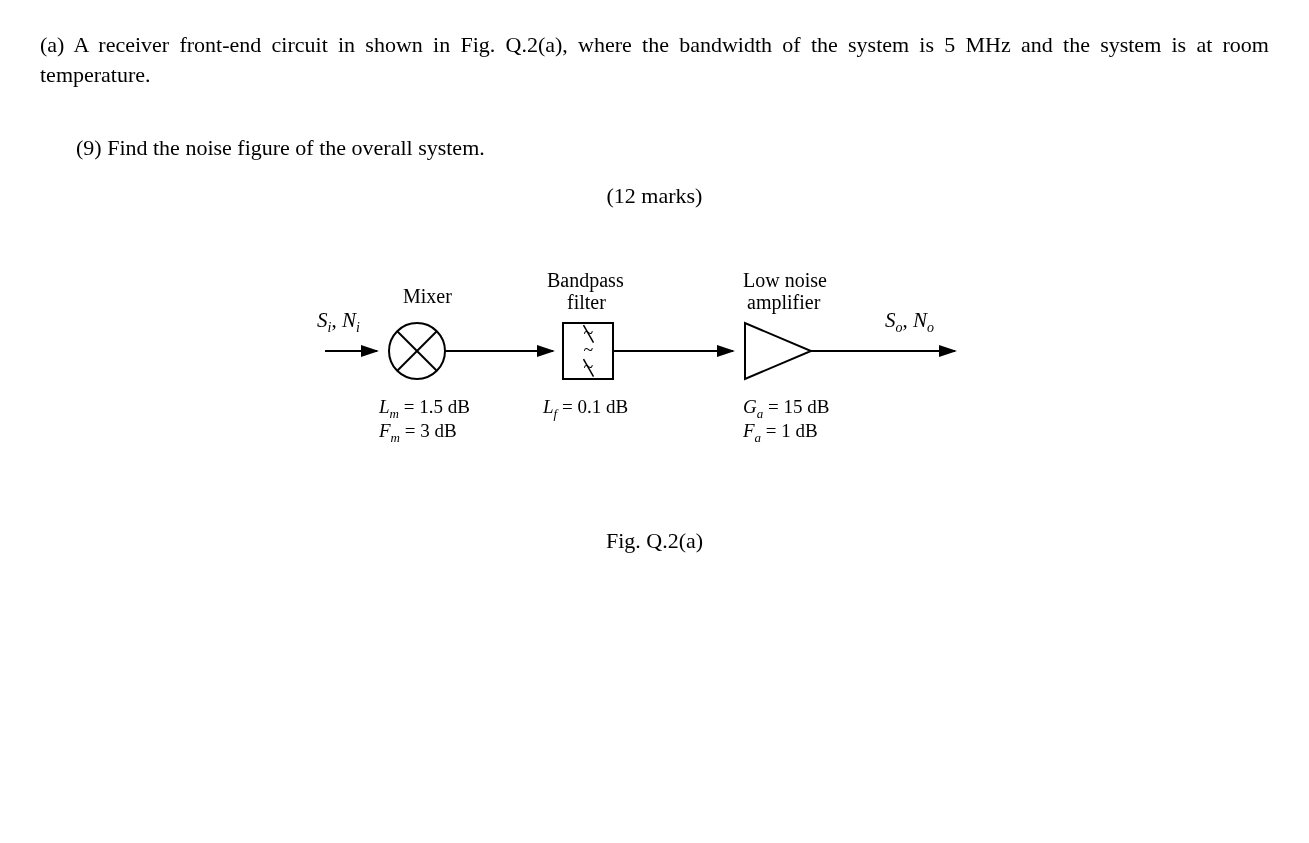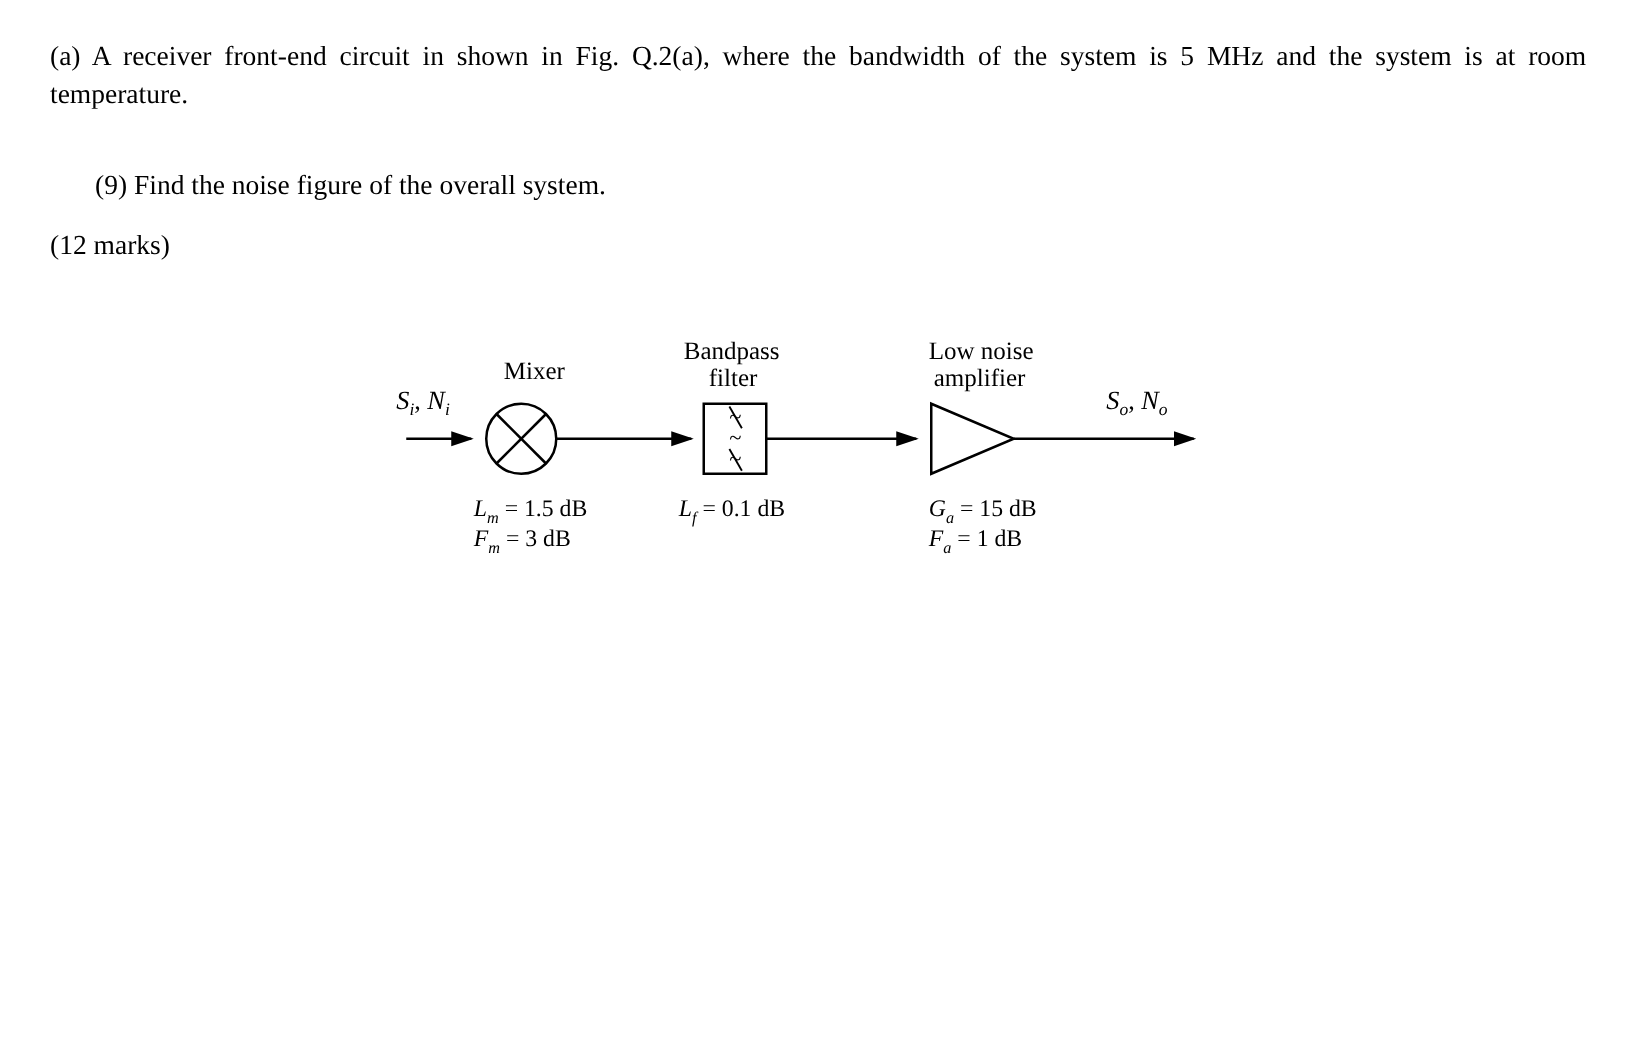--- a/index.html
+++ b/index.html
@@ -16,21 +16,21 @@
       margin-bottom: 44px;
     }
     .subquestions {
       padding-left: 36px;
       margin-bottom: 8px;
     }
     .subq {
       margin-bottom: 18px;
     }
     .marks {
-      text-align: left;
+      text-align: center;
       margin-bottom: 20px;
     }
     .figure {
       text-align: center;
       margin-top: 30px;
     }
     .caption {
       text-align: center;
       font-size: 22px;
       margin-top: 18px;
@@ -115,13 +115,14 @@
       <tspan font-style="italic">F</tspan><tspan font-style="italic" dy="5" font-size="13">a</tspan><tspan dy="-5"> </tspan><tspan>= 1 dB</tspan>
     </text>
 
     <line x1="516" y1="110" x2="660" y2="110" stroke="#000" stroke-width="2" marker-end="url(#arrow)"></line>
 
     <text x="590" y="86" font-size="21">
       <tspan font-style="italic">S</tspan><tspan font-style="italic" dy="5" font-size="14">o</tspan><tspan dy="-5">, </tspan><tspan font-style="italic">N</tspan><tspan font-style="italic" dy="5" font-size="14">o</tspan>
     </text>
   </svg>
 
+  <div class="caption">Fig. Q.2(a)</div>
 </div>
 
 </body></html>

